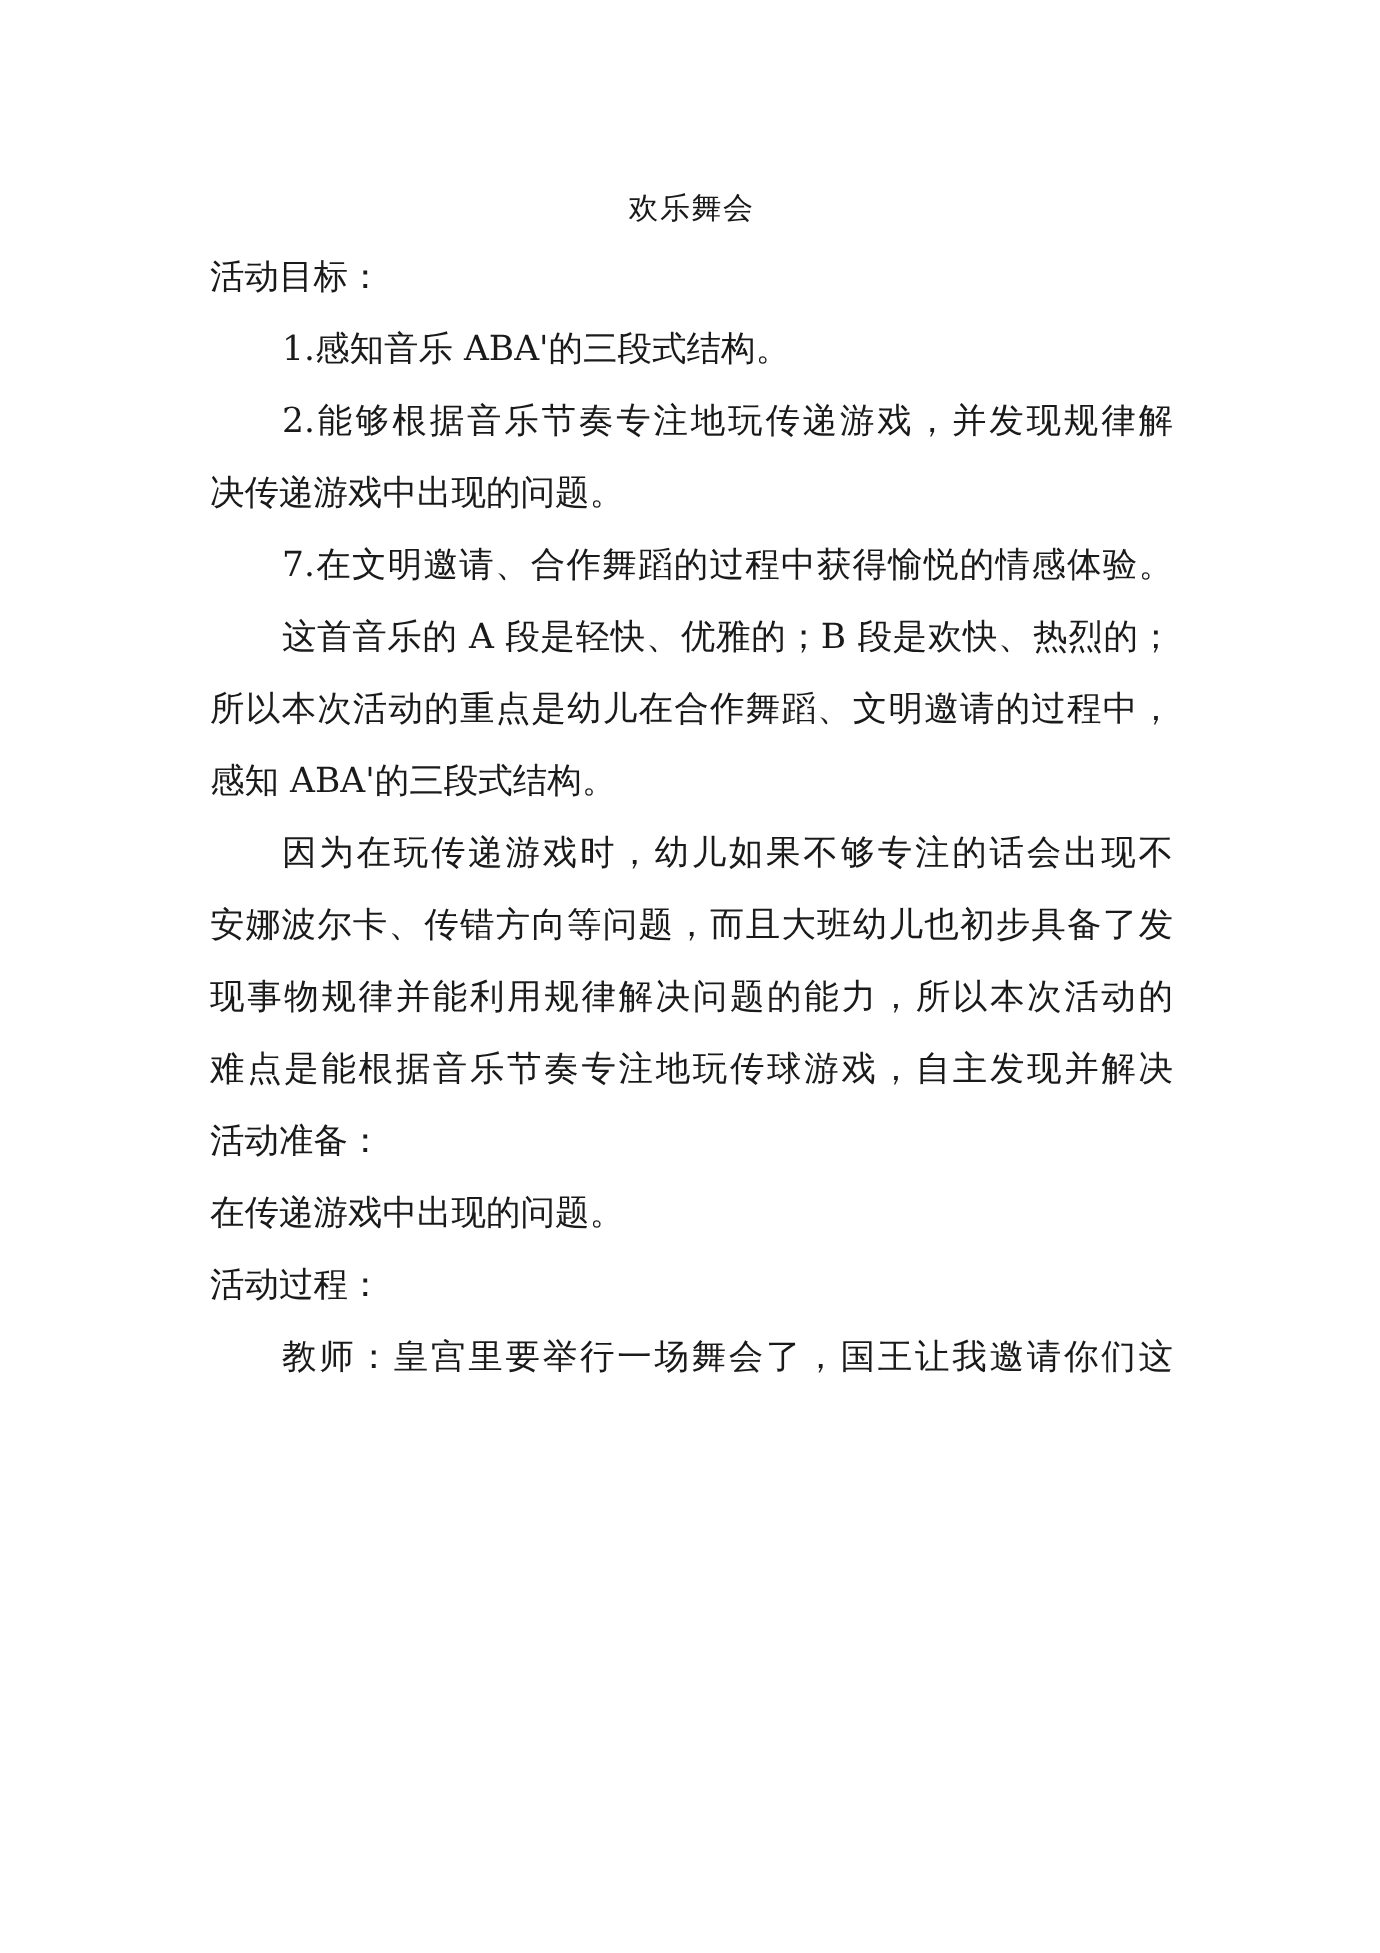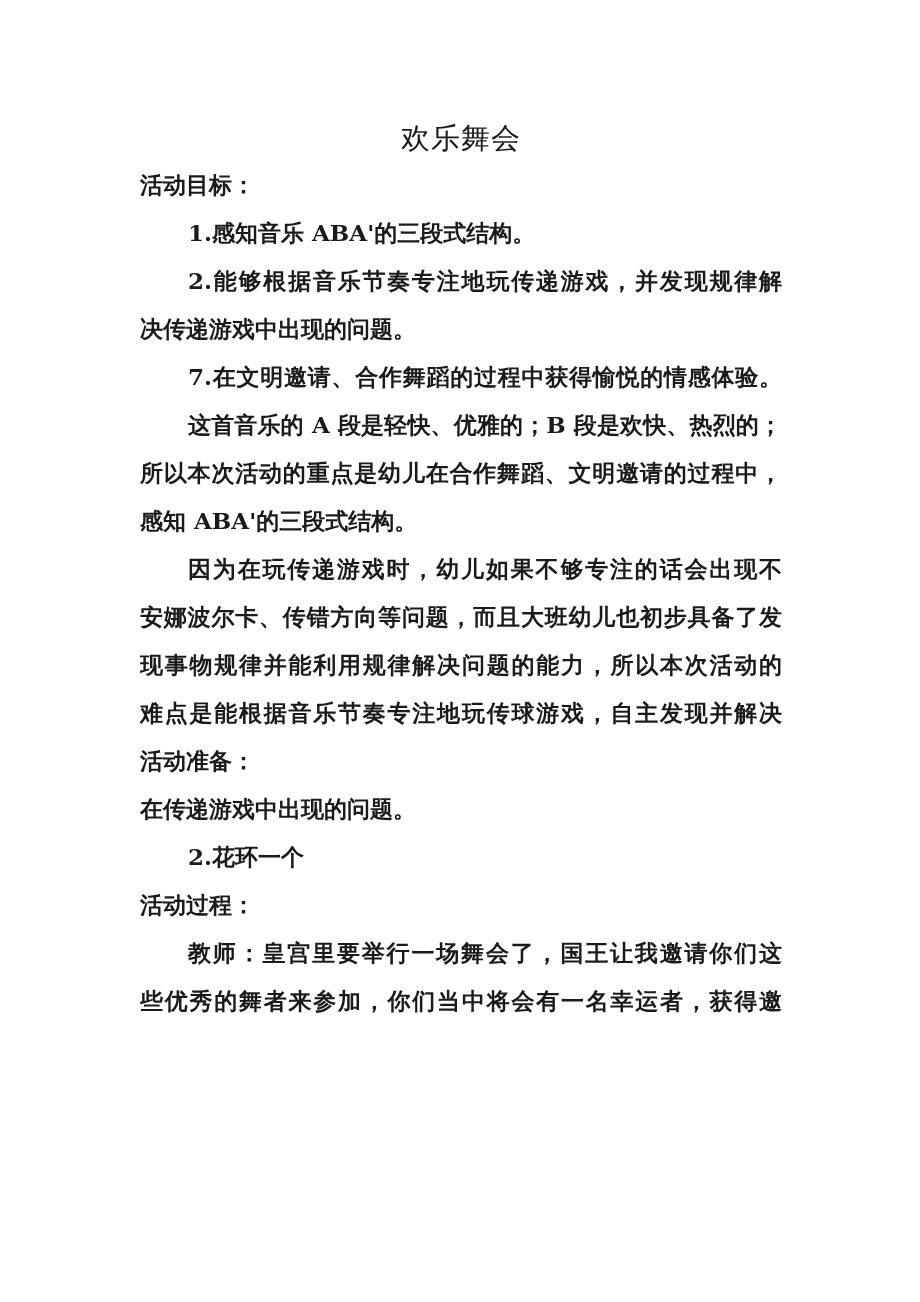--- a/index.html
+++ b/index.html
@@ -4,28 +4,28 @@
 <style>
   html, body { margin: 0; padding: 0; background: #ffffff; }
   body { width: 920px; height: 1302px; position: relative; overflow: hidden; }
   .page {
     position: absolute; left: 140px; top: 0; width: 642px;
     font-family: "DejaVu Serif", "Liberation Serif", serif;
     color: #1a1a1a; font-size: 23px;
   }
   .title {
     position: absolute; top: 114px; left: 0; width: 642px; text-align: center;
-    font-size: 29px; line-height: 48px; letter-spacing: 1px;
+    font-size: 20px; line-height: 48px; letter-spacing: 1px;
   }
   .body {
     position: absolute; top: 161px; left: 0; width: 642px;
   }
   .line {
     height: 48px; line-height: 48px; white-space: nowrap;
-    text-align: justify; text-align-last: justify; overflow: hidden; font-weight: bold;
+    text-align: justify; text-align-last: justify; overflow: hidden;
   }
   .line.last { text-align-last: left; }
   .indent { padding-left: 48px; }
 </style>
 </head>
 <body>
 
 <div class="page">
   <div class="title">欢乐舞会</div>
 
@@ -40,19 +40,17 @@
     <div class="line">所以本次活动的重点是幼儿在合作舞蹈、文明邀请的过程中，</div>
     <div class="line last">感知 ABA'的三段式结构。</div>
 
     <div class="line indent">因为在玩传递游戏时，幼儿如果不够专注的话会出现不</div>
     <div class="line">安娜波尔卡、传错方向等问题，而且大班幼儿也初步具备了发</div>
     <div class="line">现事物规律并能利用规律解决问题的能力，所以本次活动的</div>
     <div class="line">难点是能根据音乐节奏专注地玩传球游戏，自主发现并解决</div>
     <div class="line last">活动准备：</div>
 
     <div class="line last">在传递游戏中出现的问题。</div>
-    <div class="line last indent">2.花环一个</div>
 
     <div class="line last">活动过程：</div>
     <div class="line indent">教师：皇宫里要举行一场舞会了，国王让我邀请你们这</div>
-    <div class="line">些优秀的舞者来参加，你们当中将会有一名幸运者，获得邀</div>
   </div>
 </div>
 
 </body></html>

